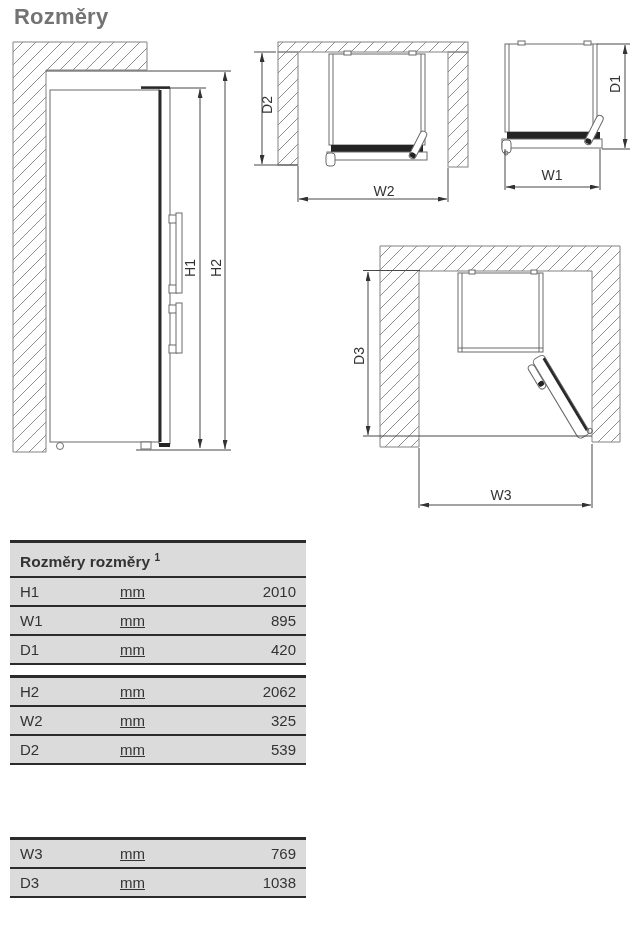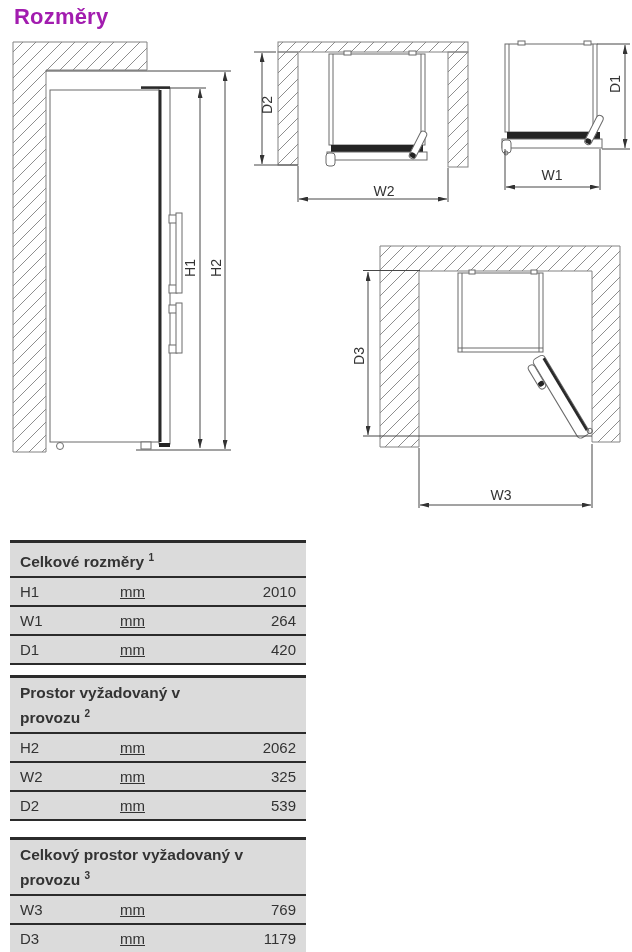--- a/index.html
+++ b/index.html
@@ -2,21 +2,21 @@
 <html><head>
 <meta charset="utf-8">
 <style>
   html,body{margin:0;padding:0;}
   body{
     width:632px;height:952px;position:relative;background:#ffffff;
     font-family:"Liberation Sans",sans-serif;overflow:hidden;
   }
   .page-title{
     position:absolute;left:14px;top:4px;font-size:22px;font-weight:bold;
-    color:#a21caf;letter-spacing:.2px;
+    color:#737373;letter-spacing:.2px;
   }
   svg{position:absolute;left:0;top:0;}
   .wall{fill:url(#hatch);stroke:#828282;stroke-width:1;}
   .fr{fill:#ffffff;stroke:#6b6b6b;stroke-width:1;}
   .frd{fill:#242424;stroke:none;}
   .ln{fill:none;stroke:#6b6b6b;stroke-width:1;}
   .thick{fill:none;stroke:#2a2a2a;stroke-width:2.6;}
   .dln{fill:none;stroke:#474747;stroke-width:1;}
   .dtx{font-family:"Liberation Sans",sans-serif;font-size:14px;fill:#333333;}
   .dim-table{
@@ -144,67 +144,61 @@
     <line class="dln" x1="368" y1="272" x2="368" y2="435" marker-start="url(#arrS)" marker-end="url(#arrE)"></line>
     <path class="dln" d="M419,448 V508 M592,444 V508"></path>
     <line class="dln" x1="420" y1="505" x2="591" y2="505" marker-start="url(#arrS)" marker-end="url(#arrE)"></line>
     <text class="dtx" text-anchor="middle" transform="rotate(-90 364 356)" x="364" y="356">D3</text>
     <text class="dtx" text-anchor="middle" x="501" y="500">W3</text>
   </g>
 </svg>
 
 <div class="dim-table" style="top:540px">
   <div class="thead">
-    <span class="ht"><span>Celkové rozměry</span>&nbsp;<sup>1</sup></span>
+    <span class="ht"><span>Rozměry rozměry</span>&nbsp;<sup>1</sup></span>
   </div>
   <div class="trow">
     <span class="k">H1</span>
     <span class="u">mm</span>
     <span class="v">2010</span>
   </div>
   <div class="trow">
     <span class="k">W1</span>
     <span class="u">mm</span>
-    <span class="v">264</span>
+    <span class="v">895</span>
   </div>
   <div class="trow">
     <span class="k">D1</span>
     <span class="u">mm</span>
     <span class="v">420</span>
   </div>
 </div>
 
 <div class="dim-table" style="top:675px">
-  <div class="thead">
-    <span class="ht" style="max-width:225px;"><span>Prostor vyžadovaný v provozu</span>&nbsp;<sup>2</sup></span>
-  </div>
   <div class="trow">
     <span class="k">H2</span>
     <span class="u">mm</span>
     <span class="v">2062</span>
   </div>
   <div class="trow">
     <span class="k">W2</span>
     <span class="u">mm</span>
     <span class="v">325</span>
   </div>
   <div class="trow">
     <span class="k">D2</span>
     <span class="u">mm</span>
     <span class="v">539</span>
   </div>
 </div>
 
 <div class="dim-table" style="top:837px">
-  <div class="thead">
-    <span class="ht"><span>Celkový prostor vyžadovaný v provozu</span>&nbsp;<sup>3</sup></span>
-  </div>
   <div class="trow">
     <span class="k">W3</span>
     <span class="u">mm</span>
     <span class="v">769</span>
   </div>
   <div class="trow">
     <span class="k">D3</span>
     <span class="u">mm</span>
-    <span class="v">1179</span>
+    <span class="v">1038</span>
   </div>
 </div>
 
 </body></html>

